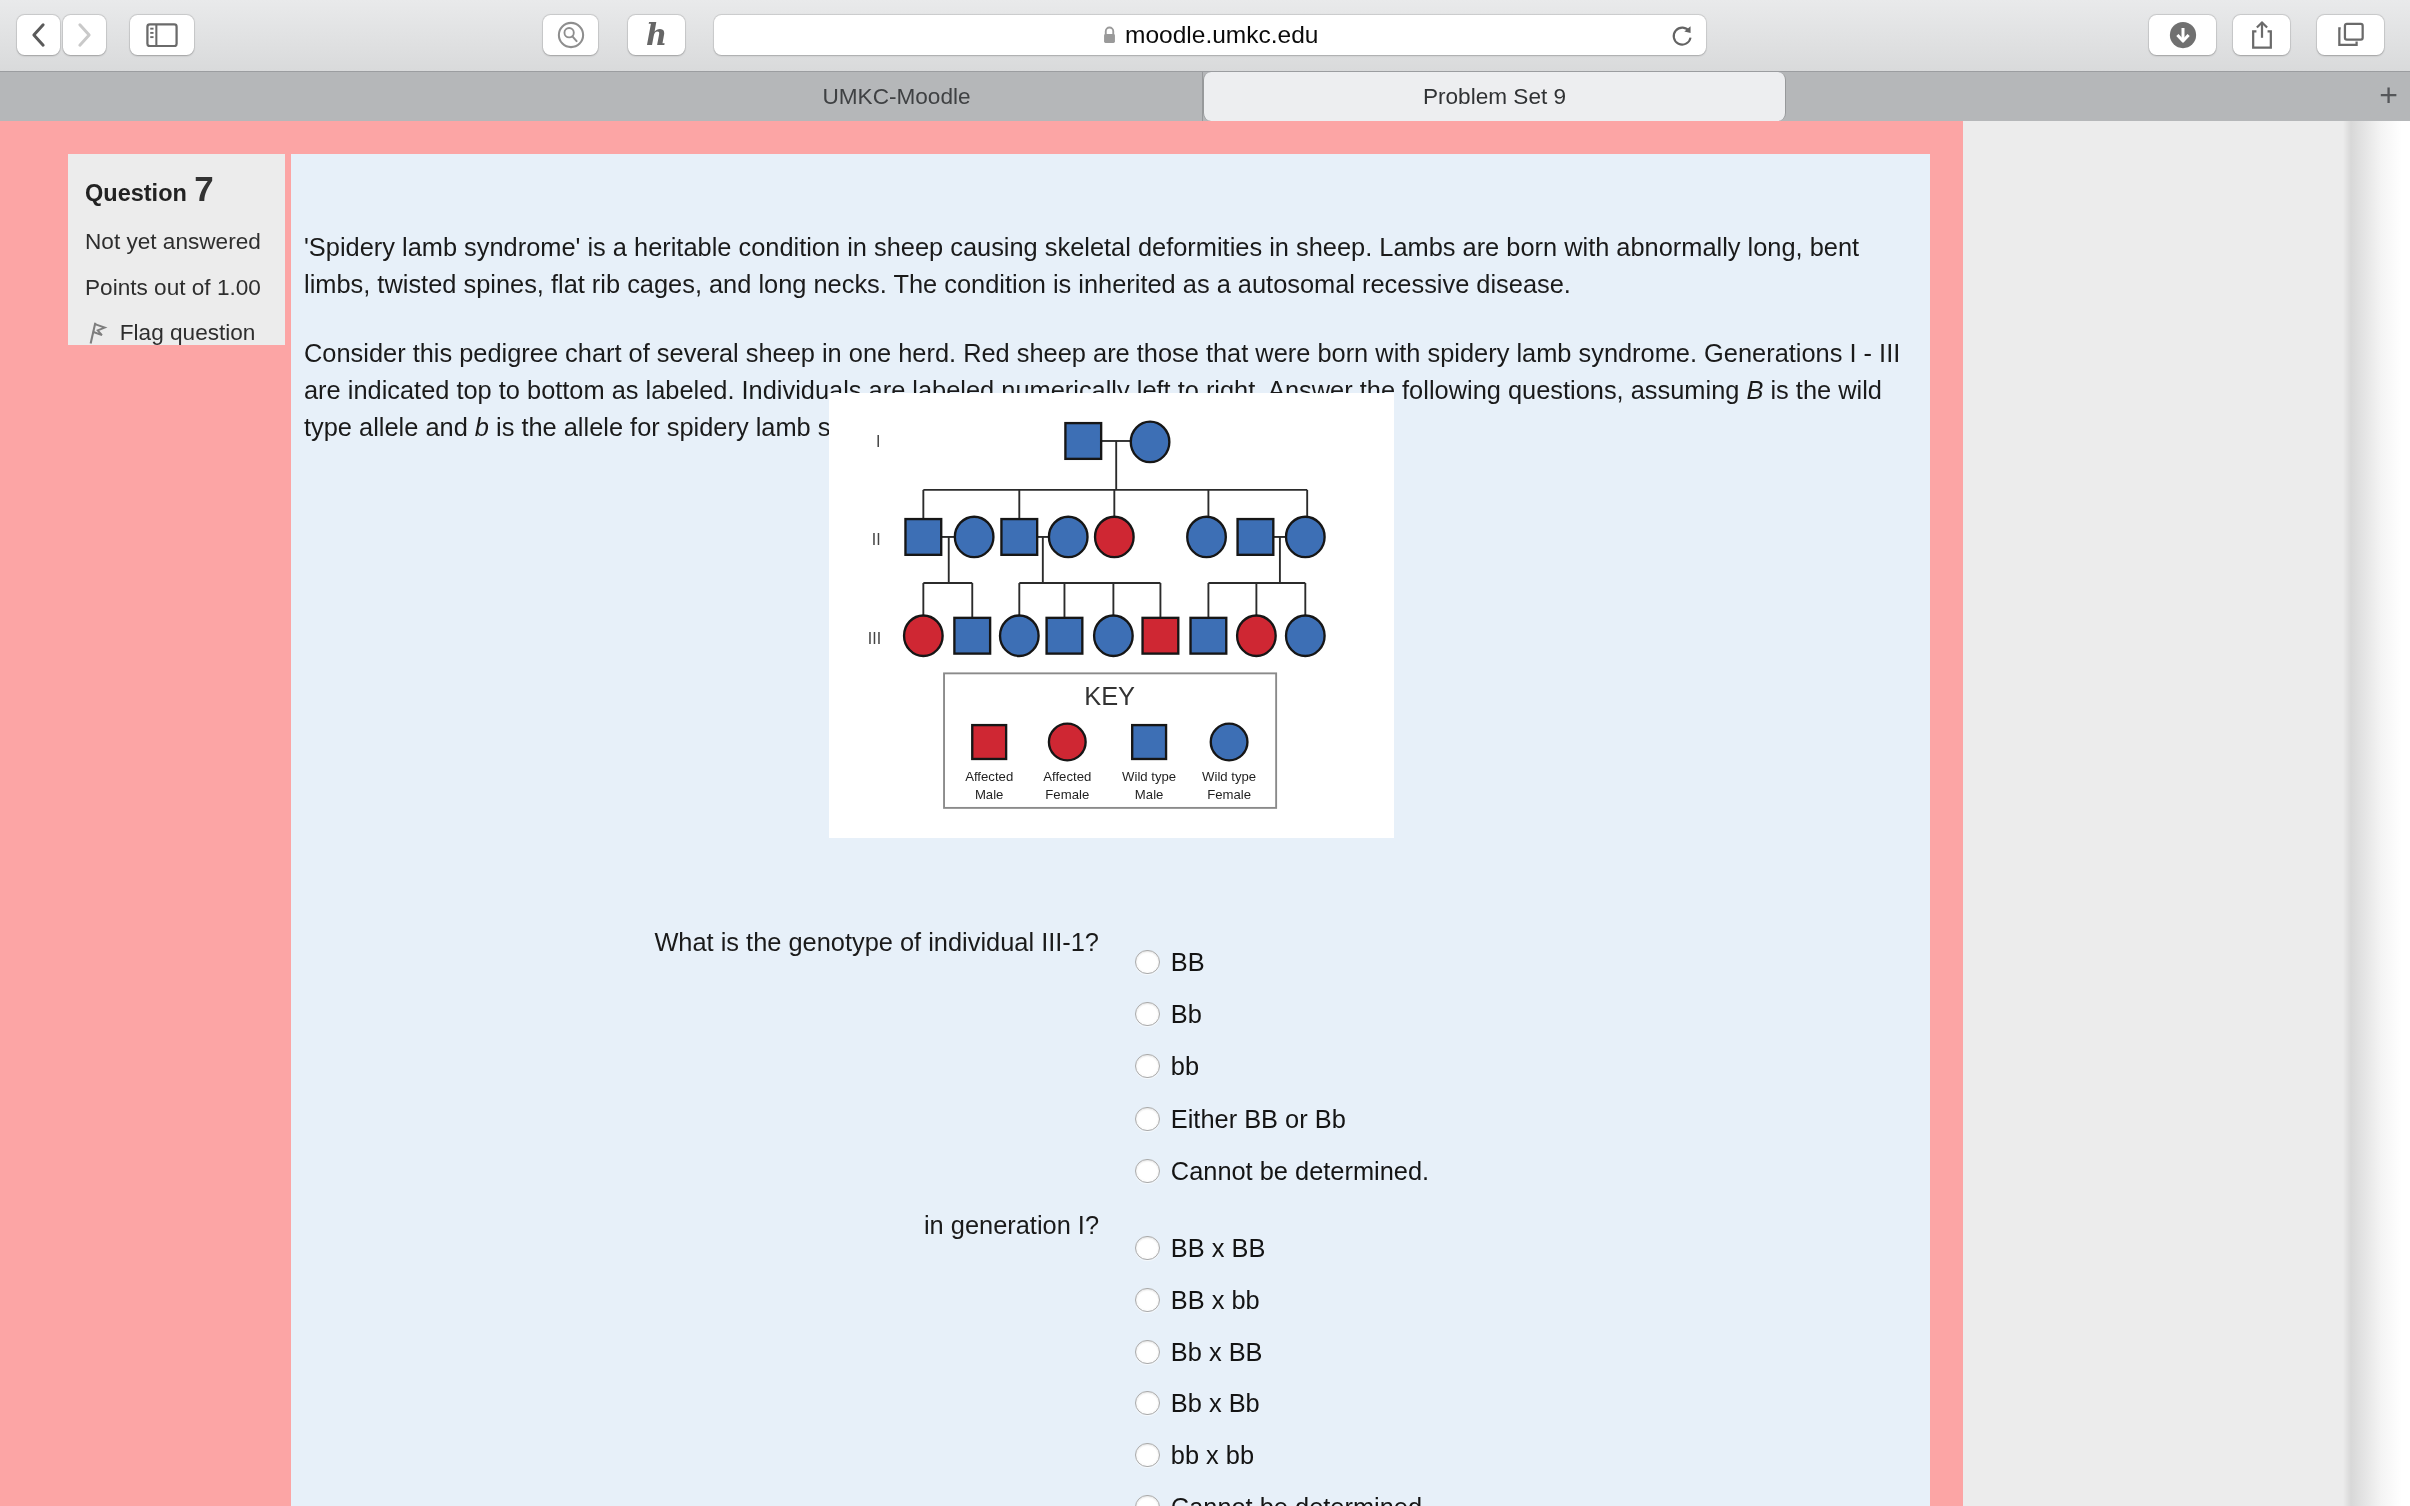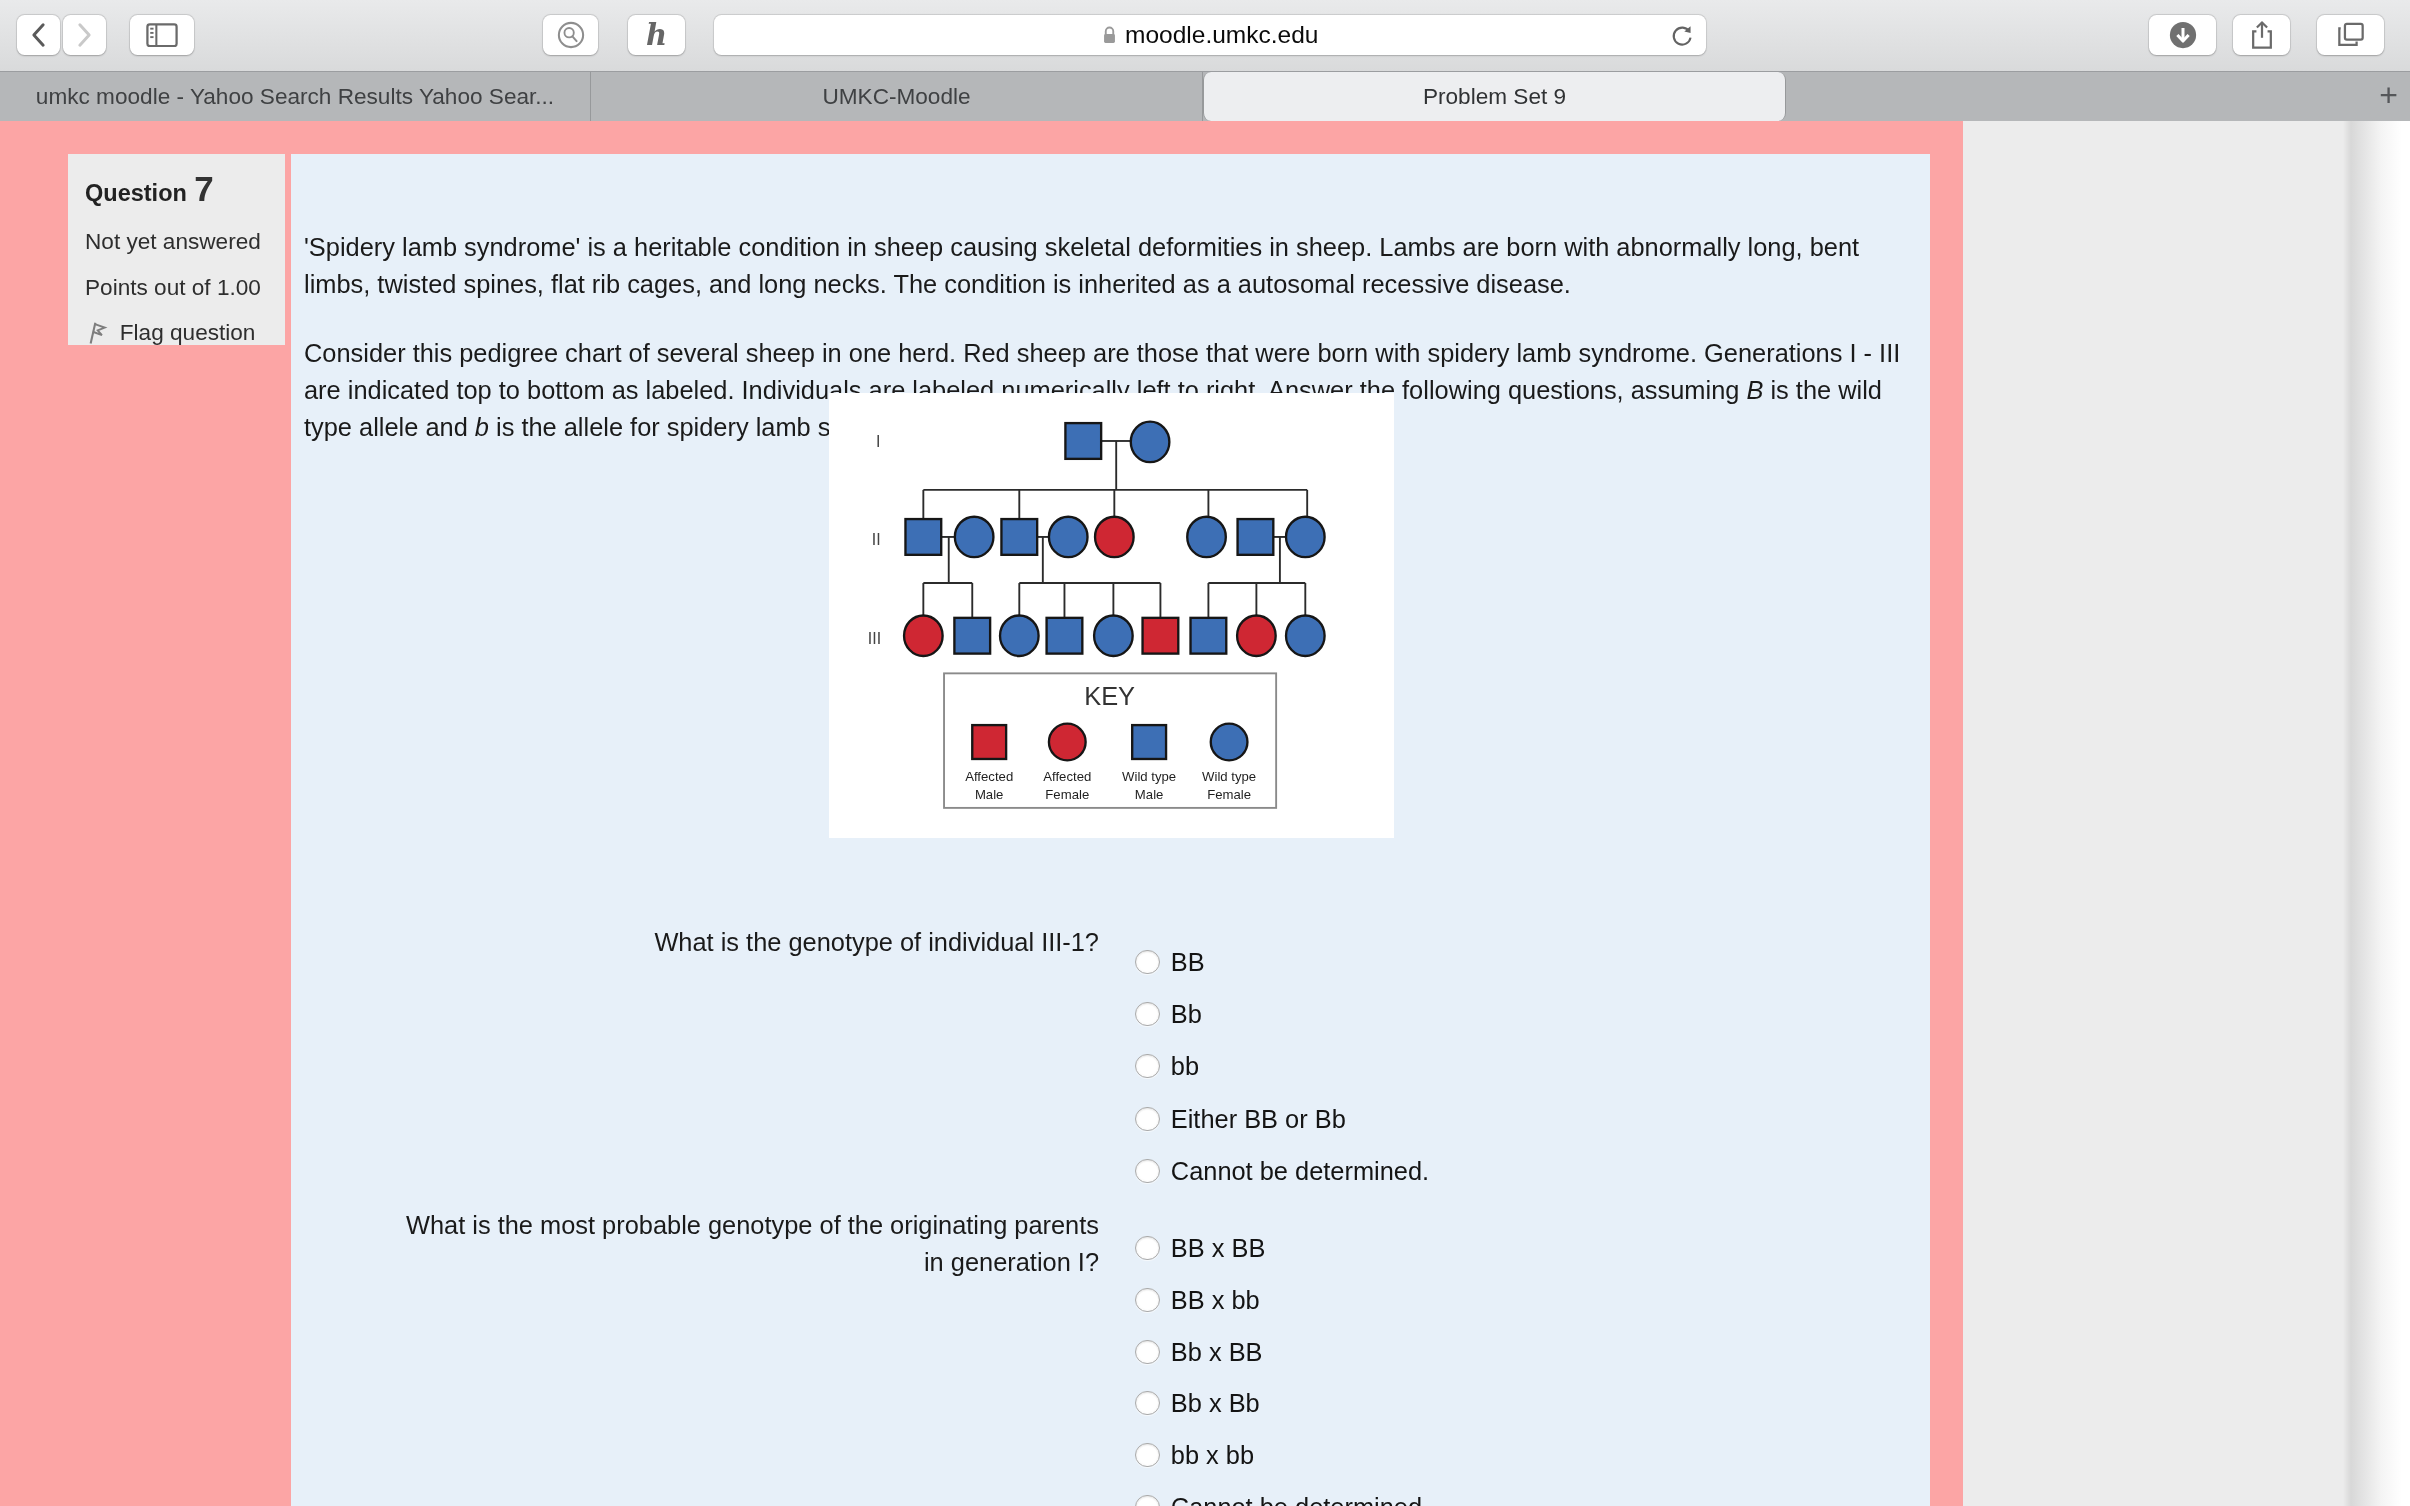--- a/index.html
+++ b/index.html
@@ -130,23 +130,20 @@
     </div>
     <div class="tbtn" style="left:2317px;width:67px;">
       <svg width="30" height="28" viewBox="0 0 32 30">
         <rect x="9.5" y="3" width="19" height="17" rx="2" fill="none" stroke="#6a6a6a" stroke-width="2.4"></rect>
         <path d="M5 8 H3.5 a0 0 0 0 0 0 0 V25.5 H22 V22" fill="none" stroke="#6a6a6a" stroke-width="2.4"></path>
       </svg>
     </div>
   </div>
 
   <div class="tabbar">
-    <div class="tab" style="left:0;width:591px;">
-      <span>umkc moodle - Yahoo Search Results Yahoo Sear...</span>
-    </div>
     <div class="tab" style="left:591px;width:612px;">
       <span>UMKC-Moodle</span>
     </div>
     <div class="tab active" style="left:1203px;width:583px;">
       <span>Problem Set 9</span>
     </div>
     <div class="newtab" style="left:2367px;width:43px;">
       <span>+</span>
     </div>
   </div>
@@ -266,21 +263,20 @@
       <div class="opt" style="left:844px;top:952px;">
         <span class="radio"></span>
         <span class="lab">Either BB or Bb</span>
       </div>
       <div class="opt" style="left:844px;top:1004px;">
         <span class="radio"></span>
         <span class="lab">Cannot be determined.</span>
       </div>
 
       <div class="subq-label" style="left:67px;top:1053px;width:741px;">
-        <div>What is the most probable genotype of the originating parents</div>
         <div>in generation I?</div>
       </div>
 
       <div class="opt" style="left:844px;top:1081px;">
         <span class="radio"></span>
         <span class="lab">BB x BB</span>
       </div>
       <div class="opt" style="left:844px;top:1133px;">
         <span class="radio"></span>
         <span class="lab">BB x bb</span>

